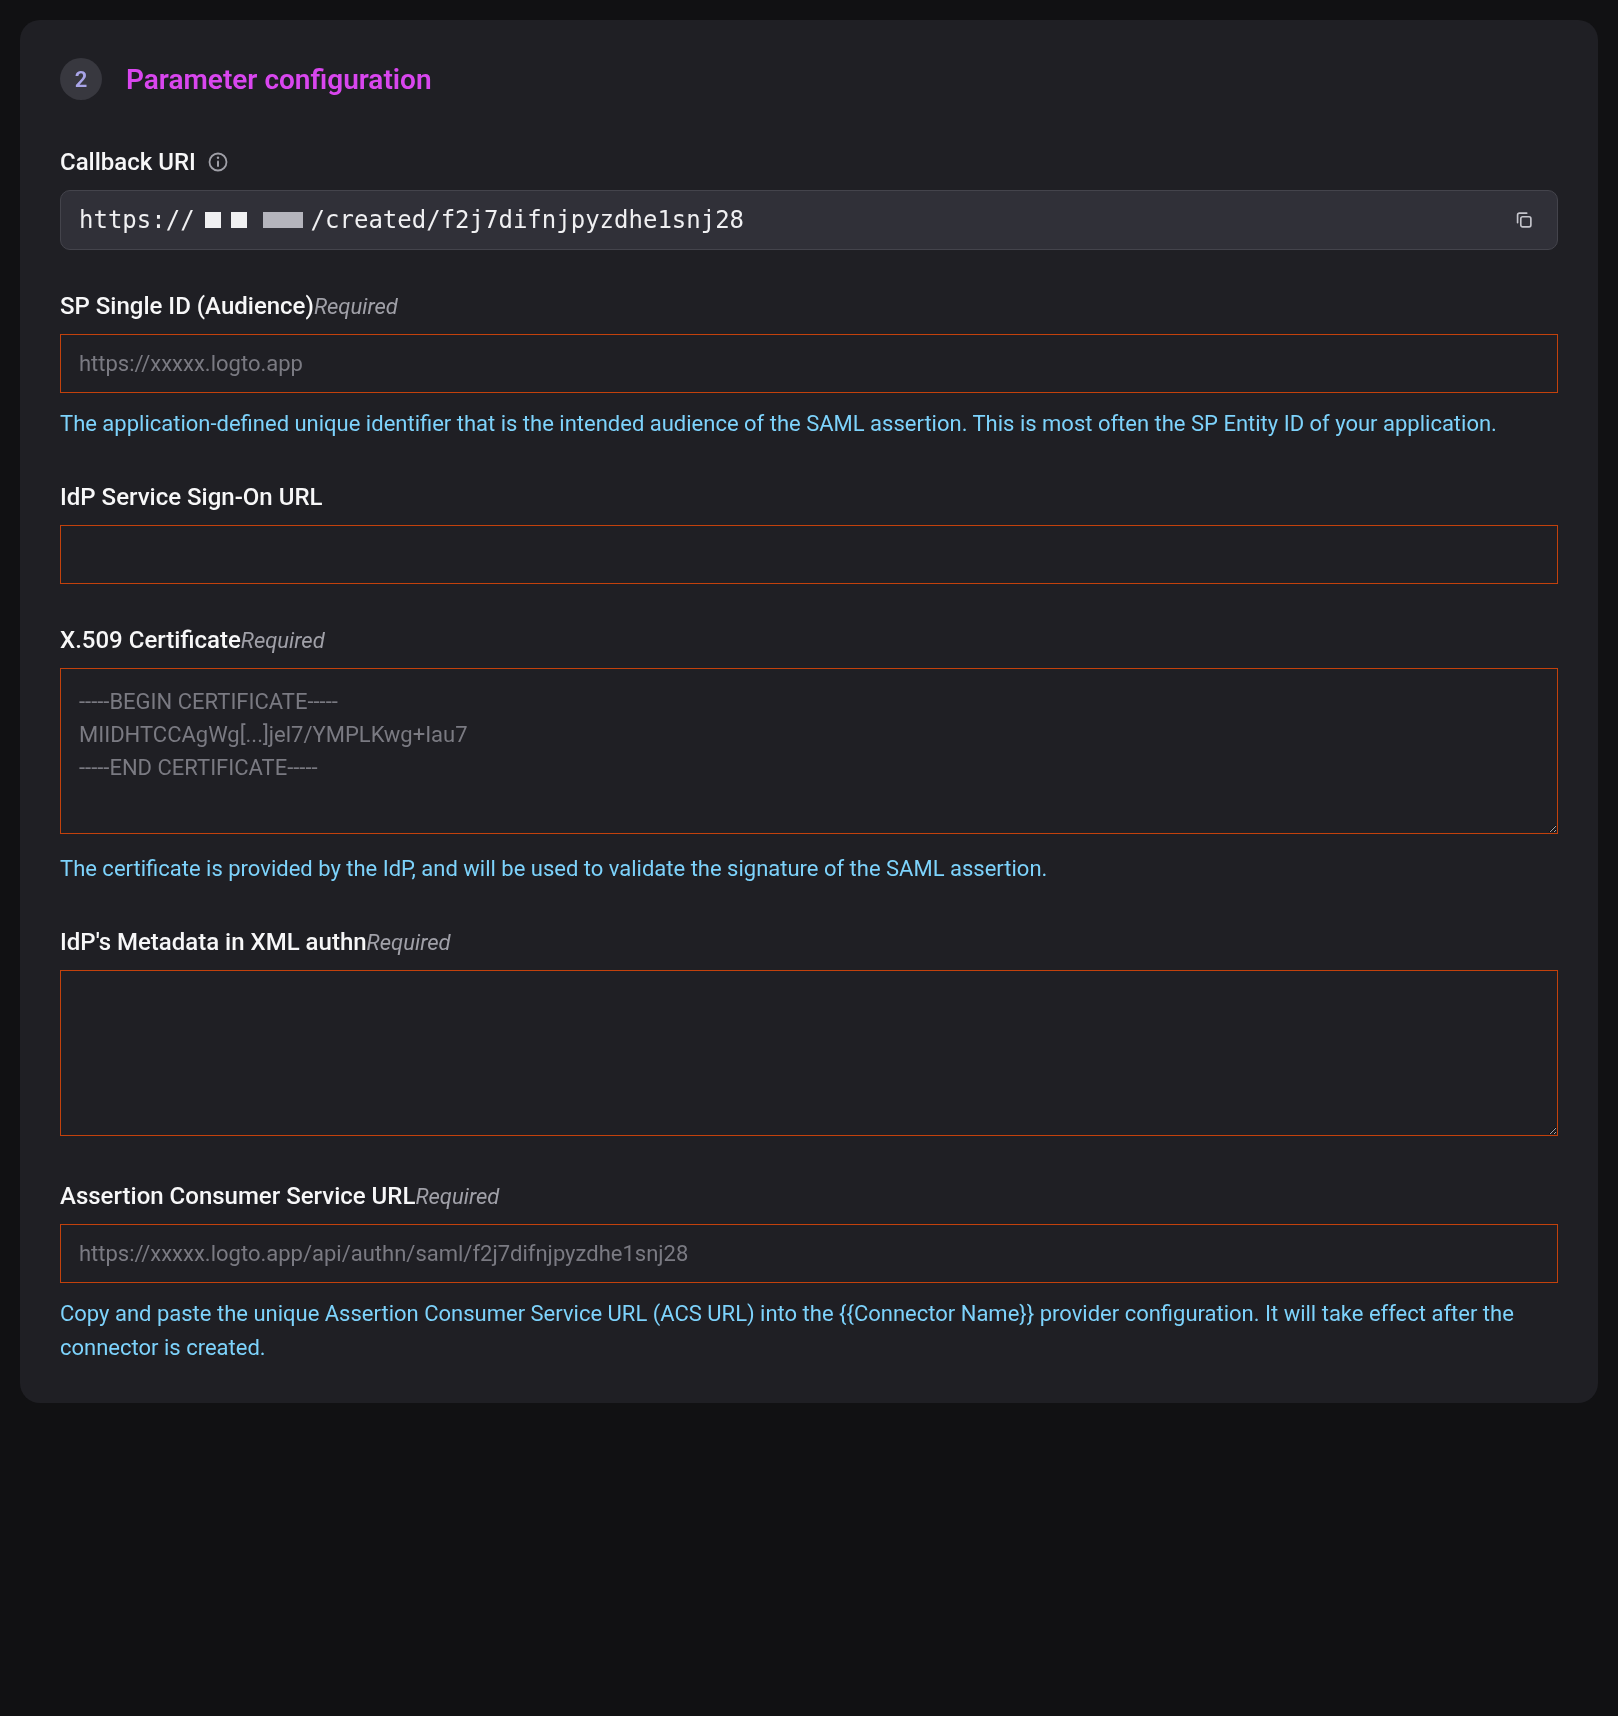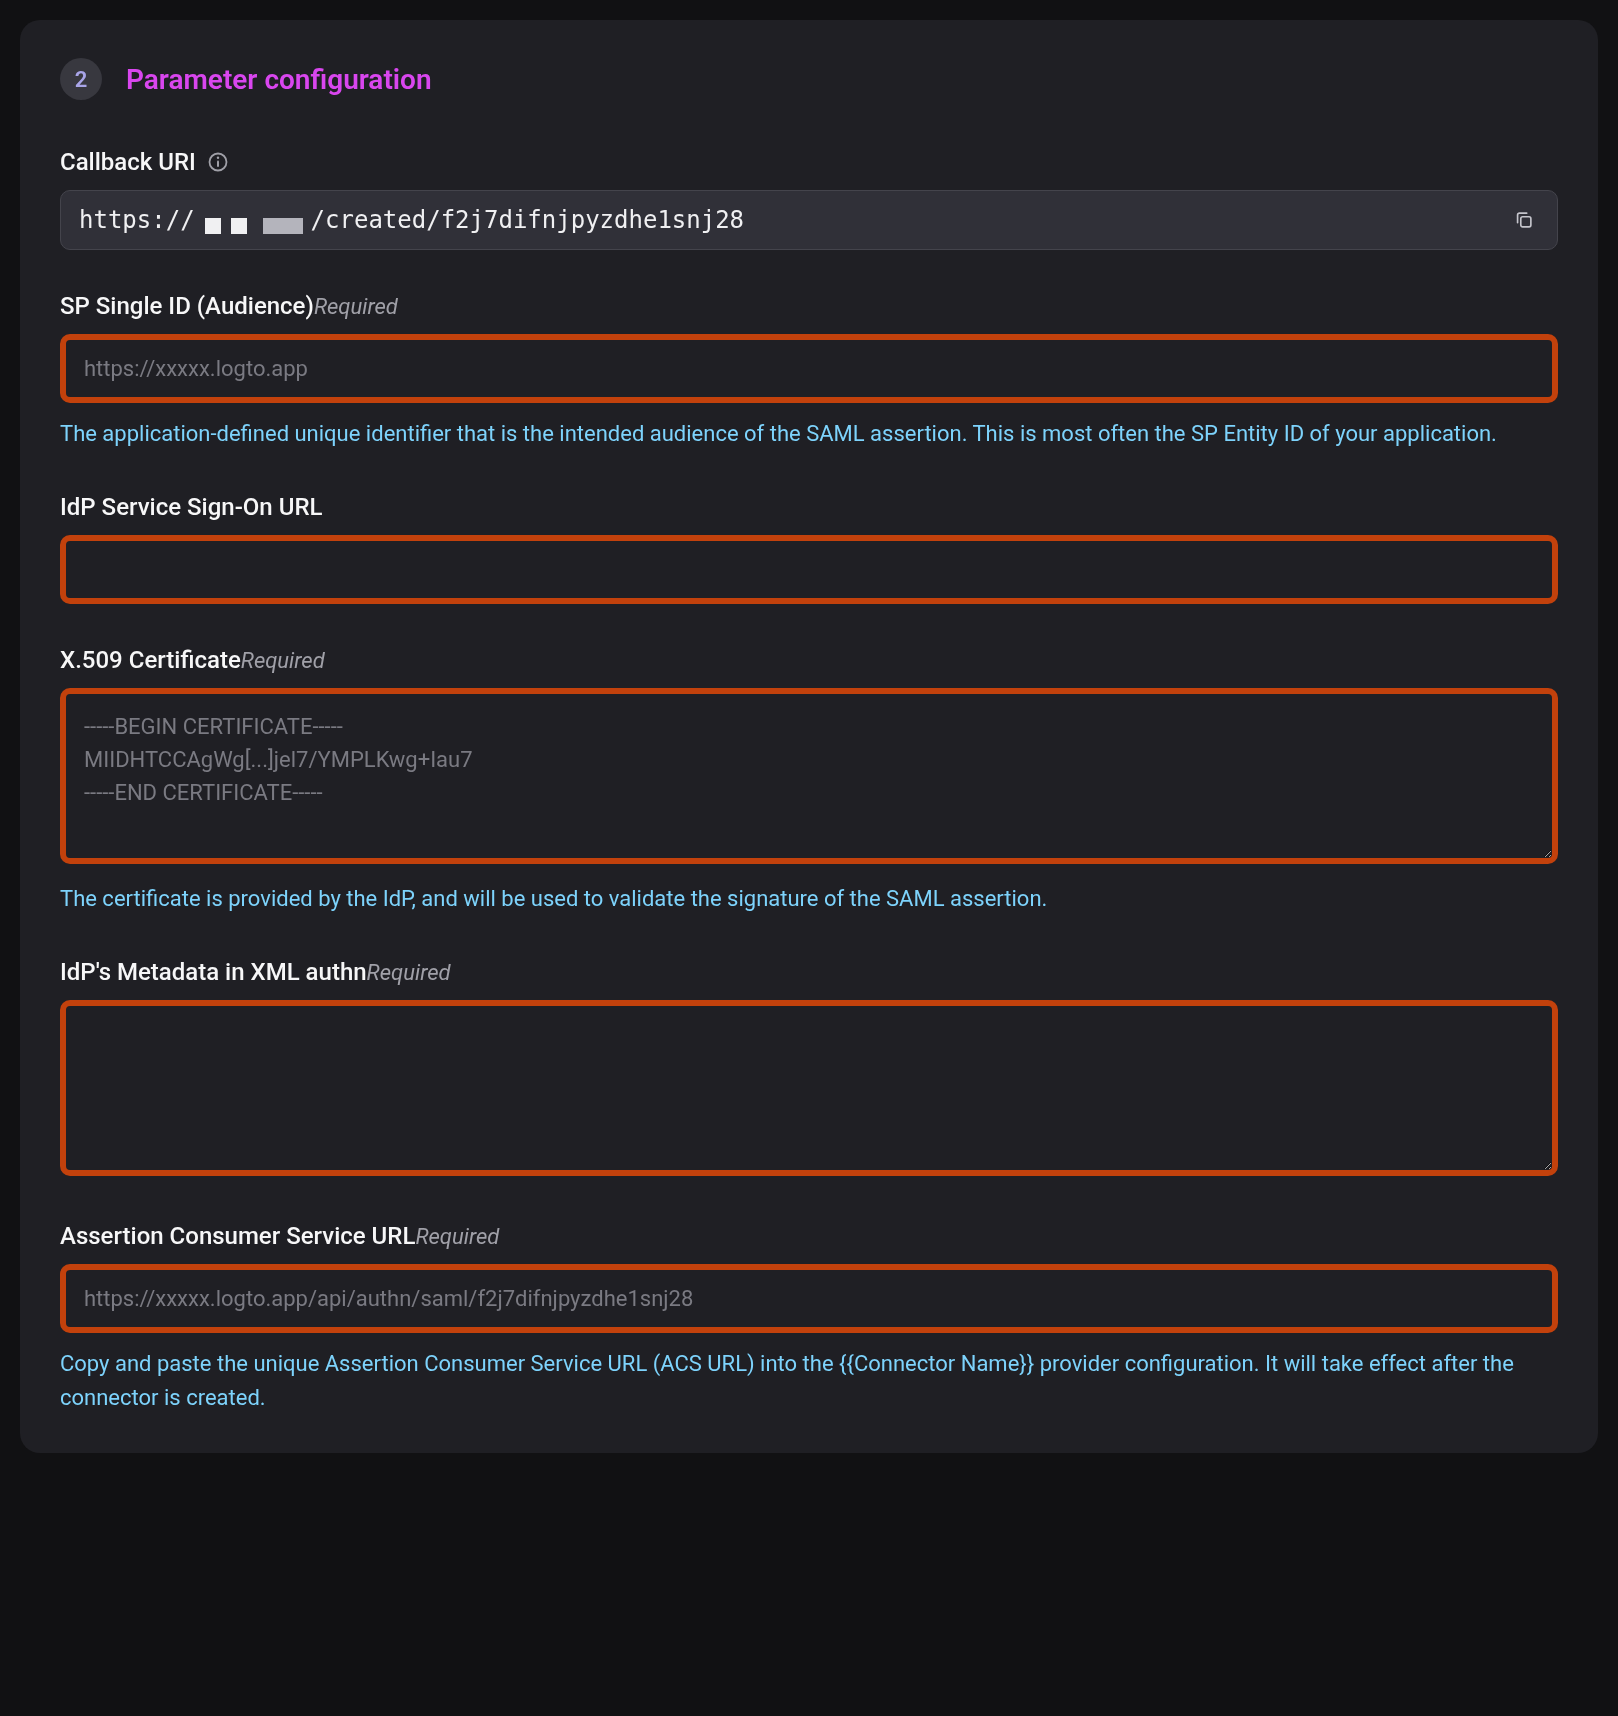--- a/index.html
+++ b/index.html
@@ -82,21 +82,21 @@
       justify-content: space-between;
       gap: 12px;
     }
     .readonly-value {
       font-family: ui-monospace, SFMono-Regular, "SF Mono", Menlo, Consolas, monospace;
       font-size: 24px;
       color: #f0f0f2;
       white-space: nowrap;
       overflow: hidden;
       display: flex;
-      align-items: flex-end;
+      align-items: center;
       gap: 2px;
     }
     .redacted {
       display: inline-flex;
       gap: 10px;
       margin: 0 8px;
     }
     .redacted span {
       display: inline-block;
       width: 16px;
@@ -114,22 +114,22 @@
       background: transparent;
       border: none;
       cursor: pointer;
       padding: 4px;
       display: inline-flex;
       align-items: center;
     }
     .text-input, .textarea-input {
       width: 100%;
       background: #1f1f24;
-      border: 6px solid #c2410c;
-      border-radius: 10px;
+      border: 1px solid #c2410c;
+      border-radius: 0;
       padding: 16px 18px;
       font-size: 22px;
       color: #f0f0f2;
       font-family: inherit;
       outline: none;
     }
     .text-input::placeholder, .textarea-input::placeholder {
       color: #7a7a82;
     }
     .textarea-input {

